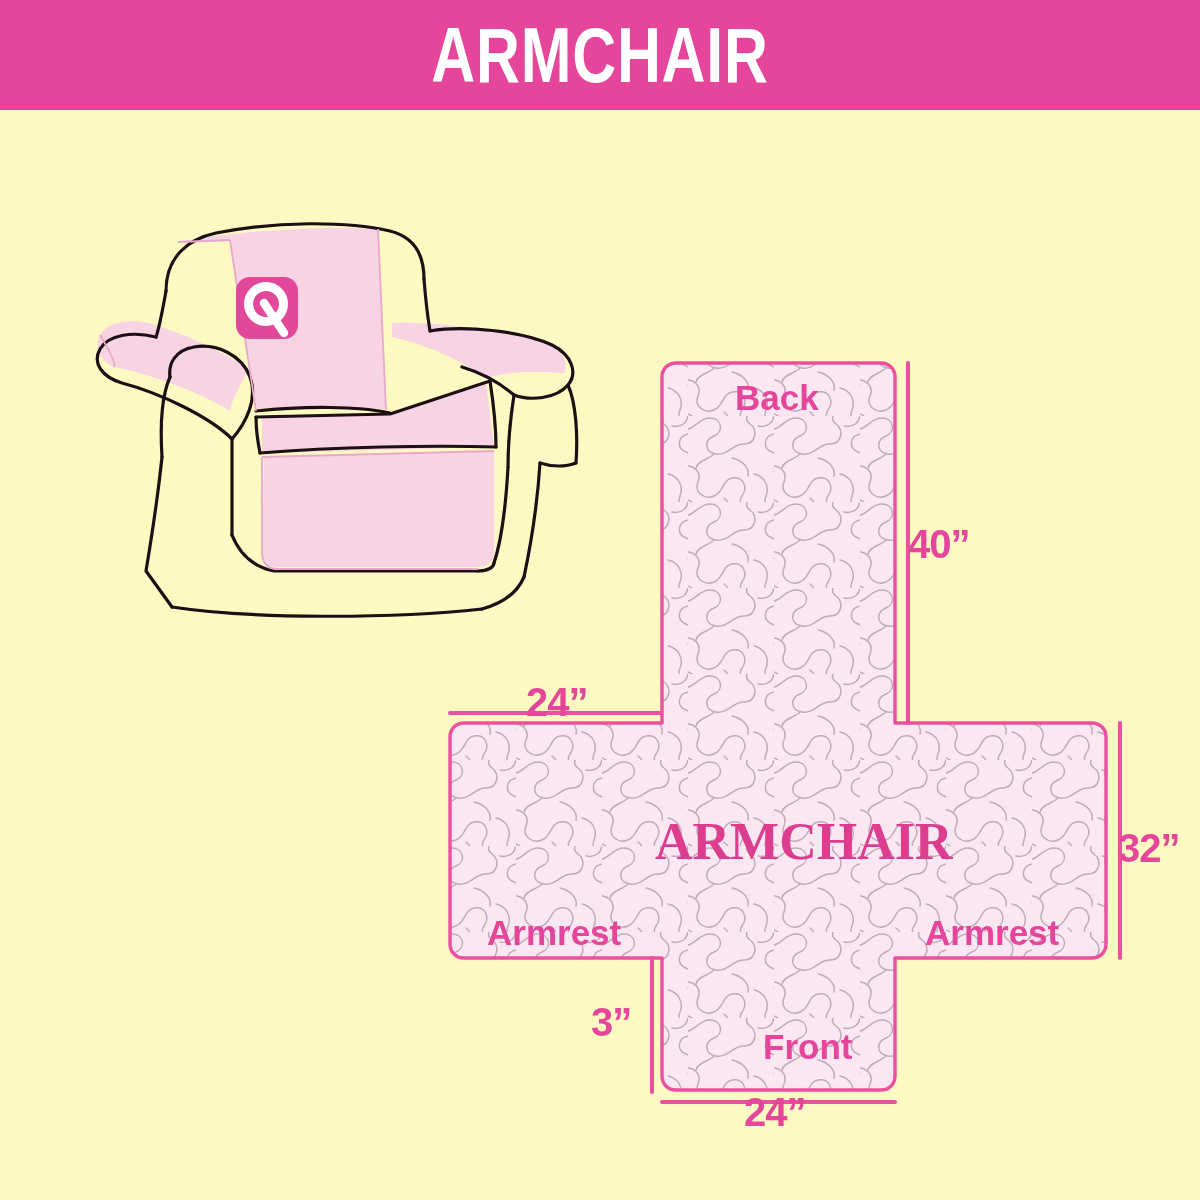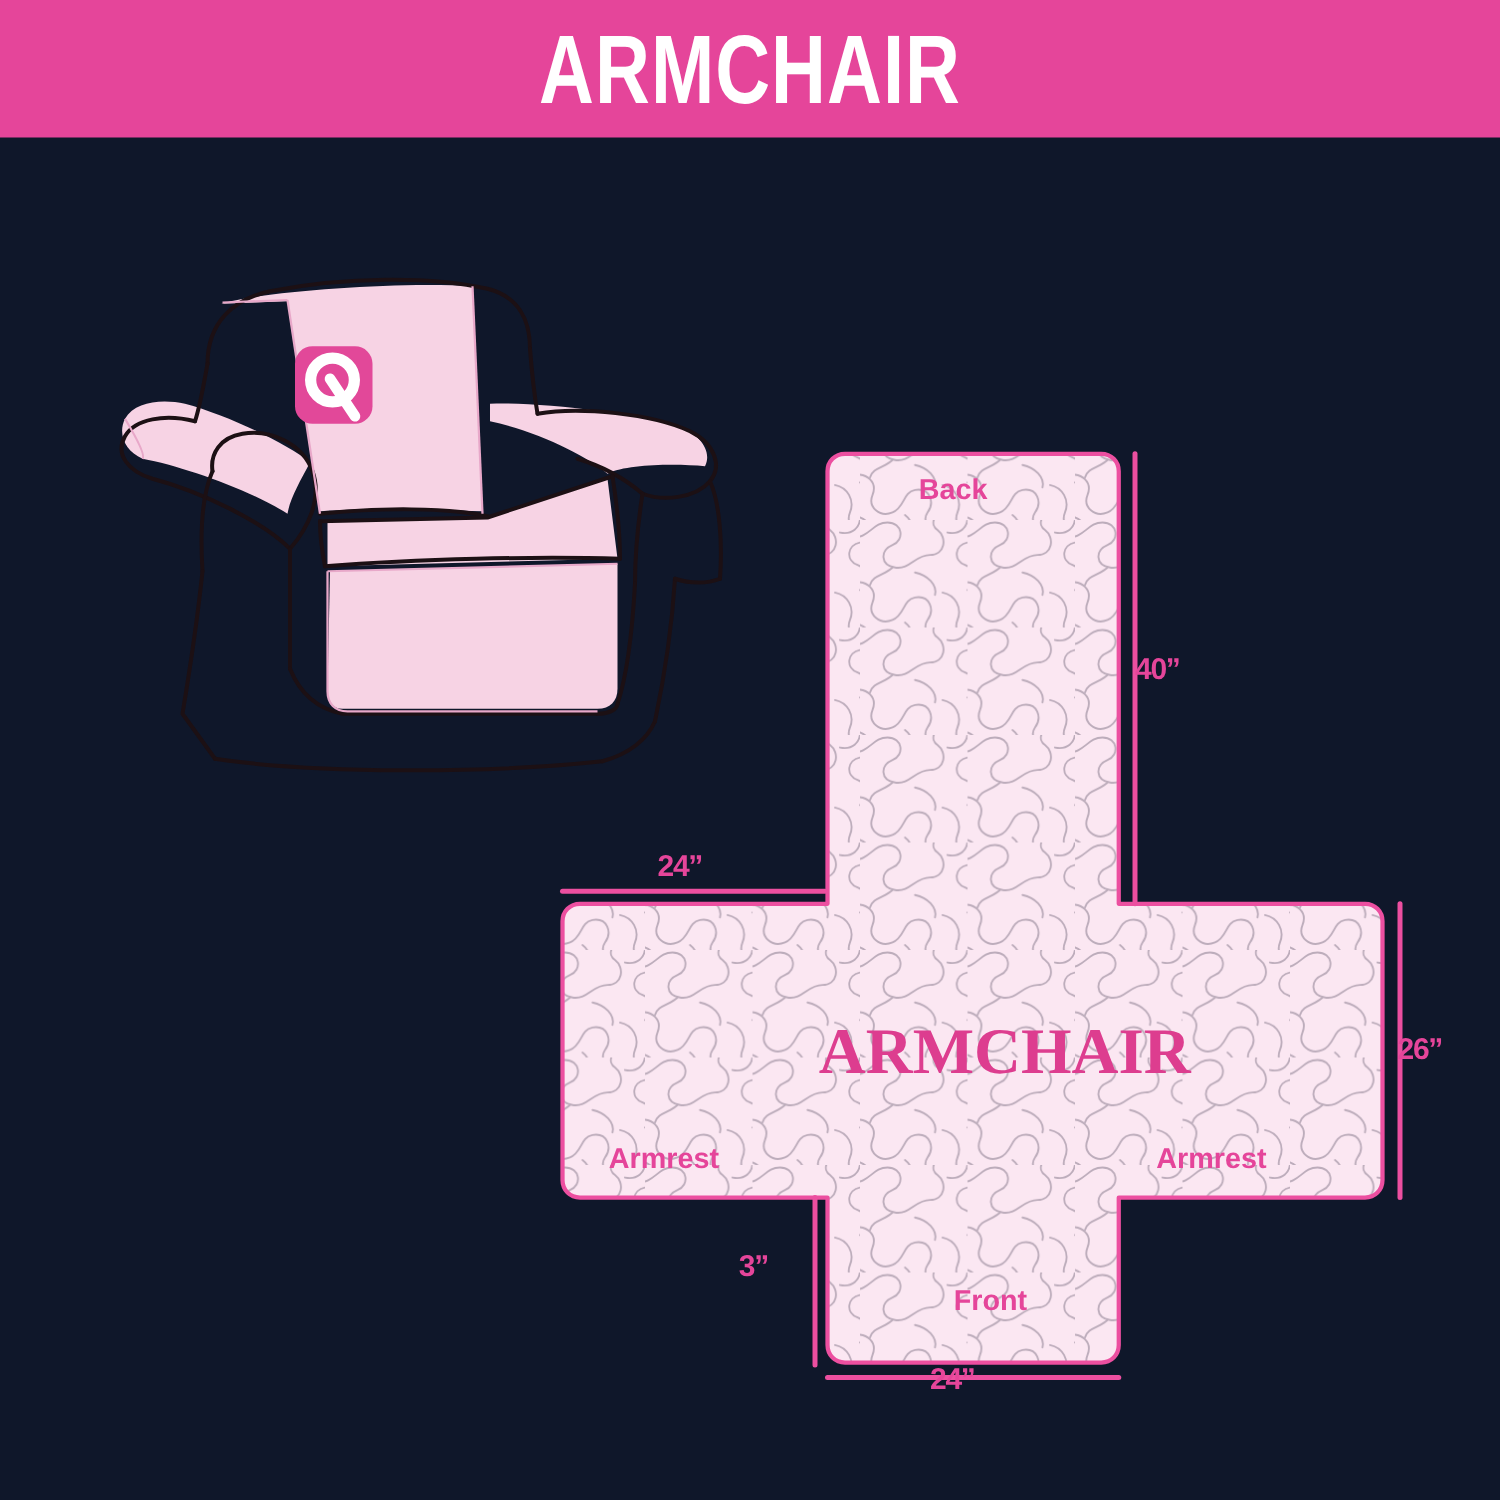--- a/index.html
+++ b/index.html
@@ -8,21 +8,21 @@
     padding: 0;
     background: #ffffff;
   }
   body {
     font-family: "Liberation Sans", sans-serif;
   }
   #page {
     position: relative;
     width: 1200px;
     height: 1200px;
-    background: #0f172a;
+    background: #fef9c3;
     overflow: hidden;
   }
 
   
   #header-bar {
     position: absolute;
     left: 0;
     top: 0;
     width: 1200px;
     height: 110px;
@@ -62,29 +62,29 @@
     left: 430px;
     top: 330px;
     width: 770px;
     height: 815px;
   }
 
   .dim-label {
     position: absolute;
     color: #e5459a;
     font-weight: bold;
-    font-size: 24px;
+    font-size: 40px;
     white-space: nowrap;
     letter-spacing: -1px;
   }
   .panel-label {
     position: absolute;
     color: #e5459a;
     font-weight: bold;
-    font-size: 23px;
+    font-size: 35px;
     white-space: nowrap;
   }
   #label-center {
     position: absolute;
     color: #dd3d8f;
     font-family: "Liberation Serif", serif;
     font-weight: bold;
     font-size: 52px;
     letter-spacing: 0px;
     white-space: nowrap;
@@ -239,18 +239,18 @@
     </svg>
   </div>
 
   <div class="panel-label" id="label-back">Back</div>
   <div class="panel-label" id="label-arm-l">Armrest</div>
   <div class="panel-label" id="label-arm-r">Armrest</div>
   <div class="panel-label" id="label-front">Front</div>
   <div id="label-center">ARMCHAIR</div>
 
   <div class="dim-label" id="dim-40">40”</div>
-  <div class="dim-label" id="dim-23">26”</div>
+  <div class="dim-label" id="dim-23">32”</div>
   <div class="dim-label" id="dim-24-top">24”</div>
   <div class="dim-label" id="dim-13">3”</div>
   <div class="dim-label" id="dim-24-bottom">24”</div>
 
 </div>
 
 </body></html>

